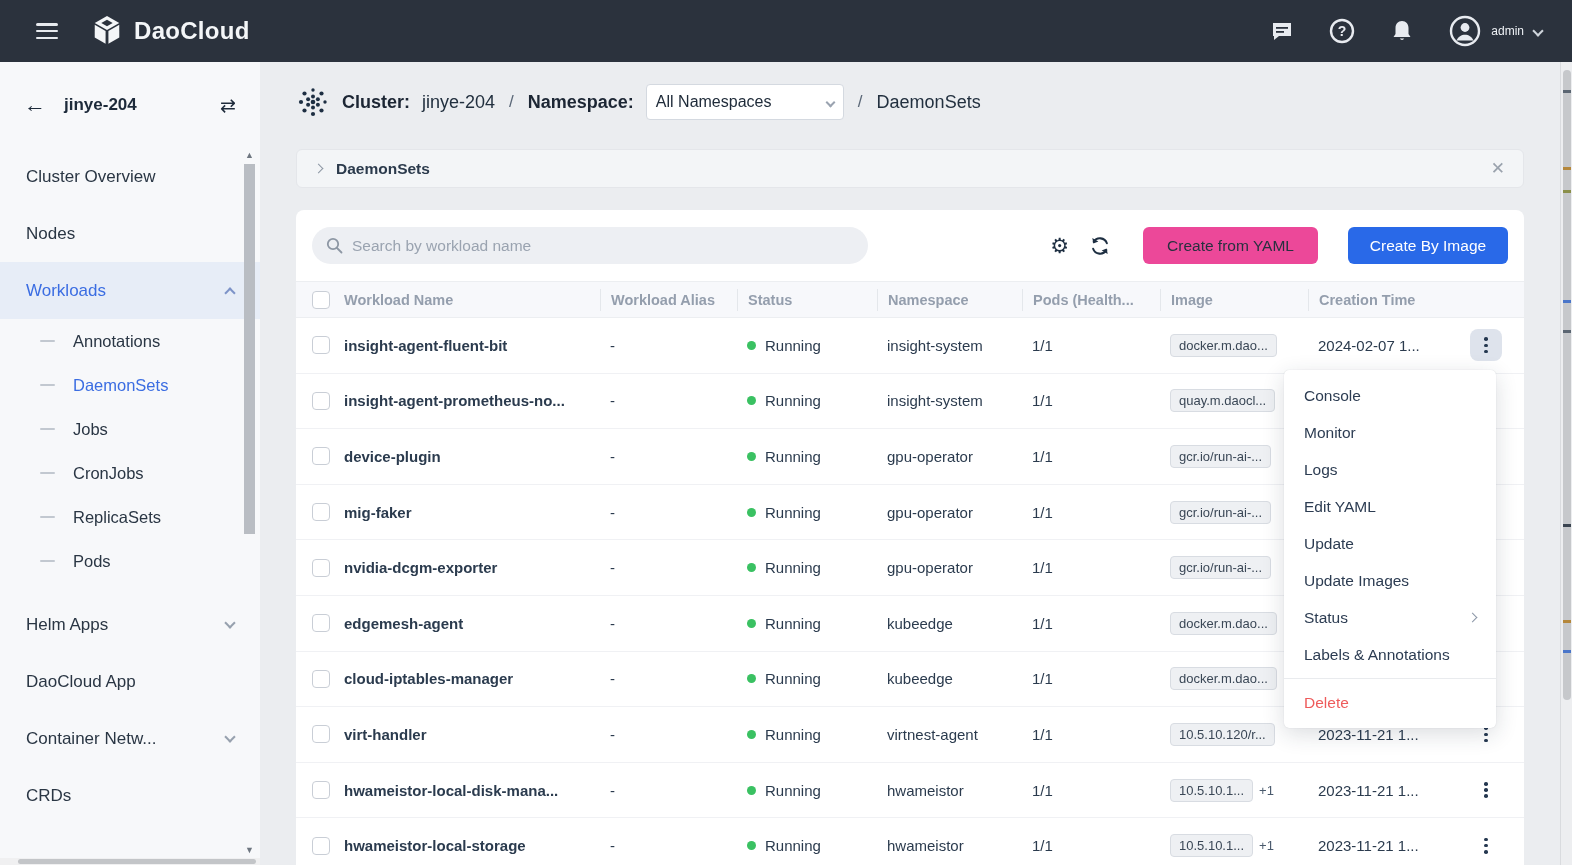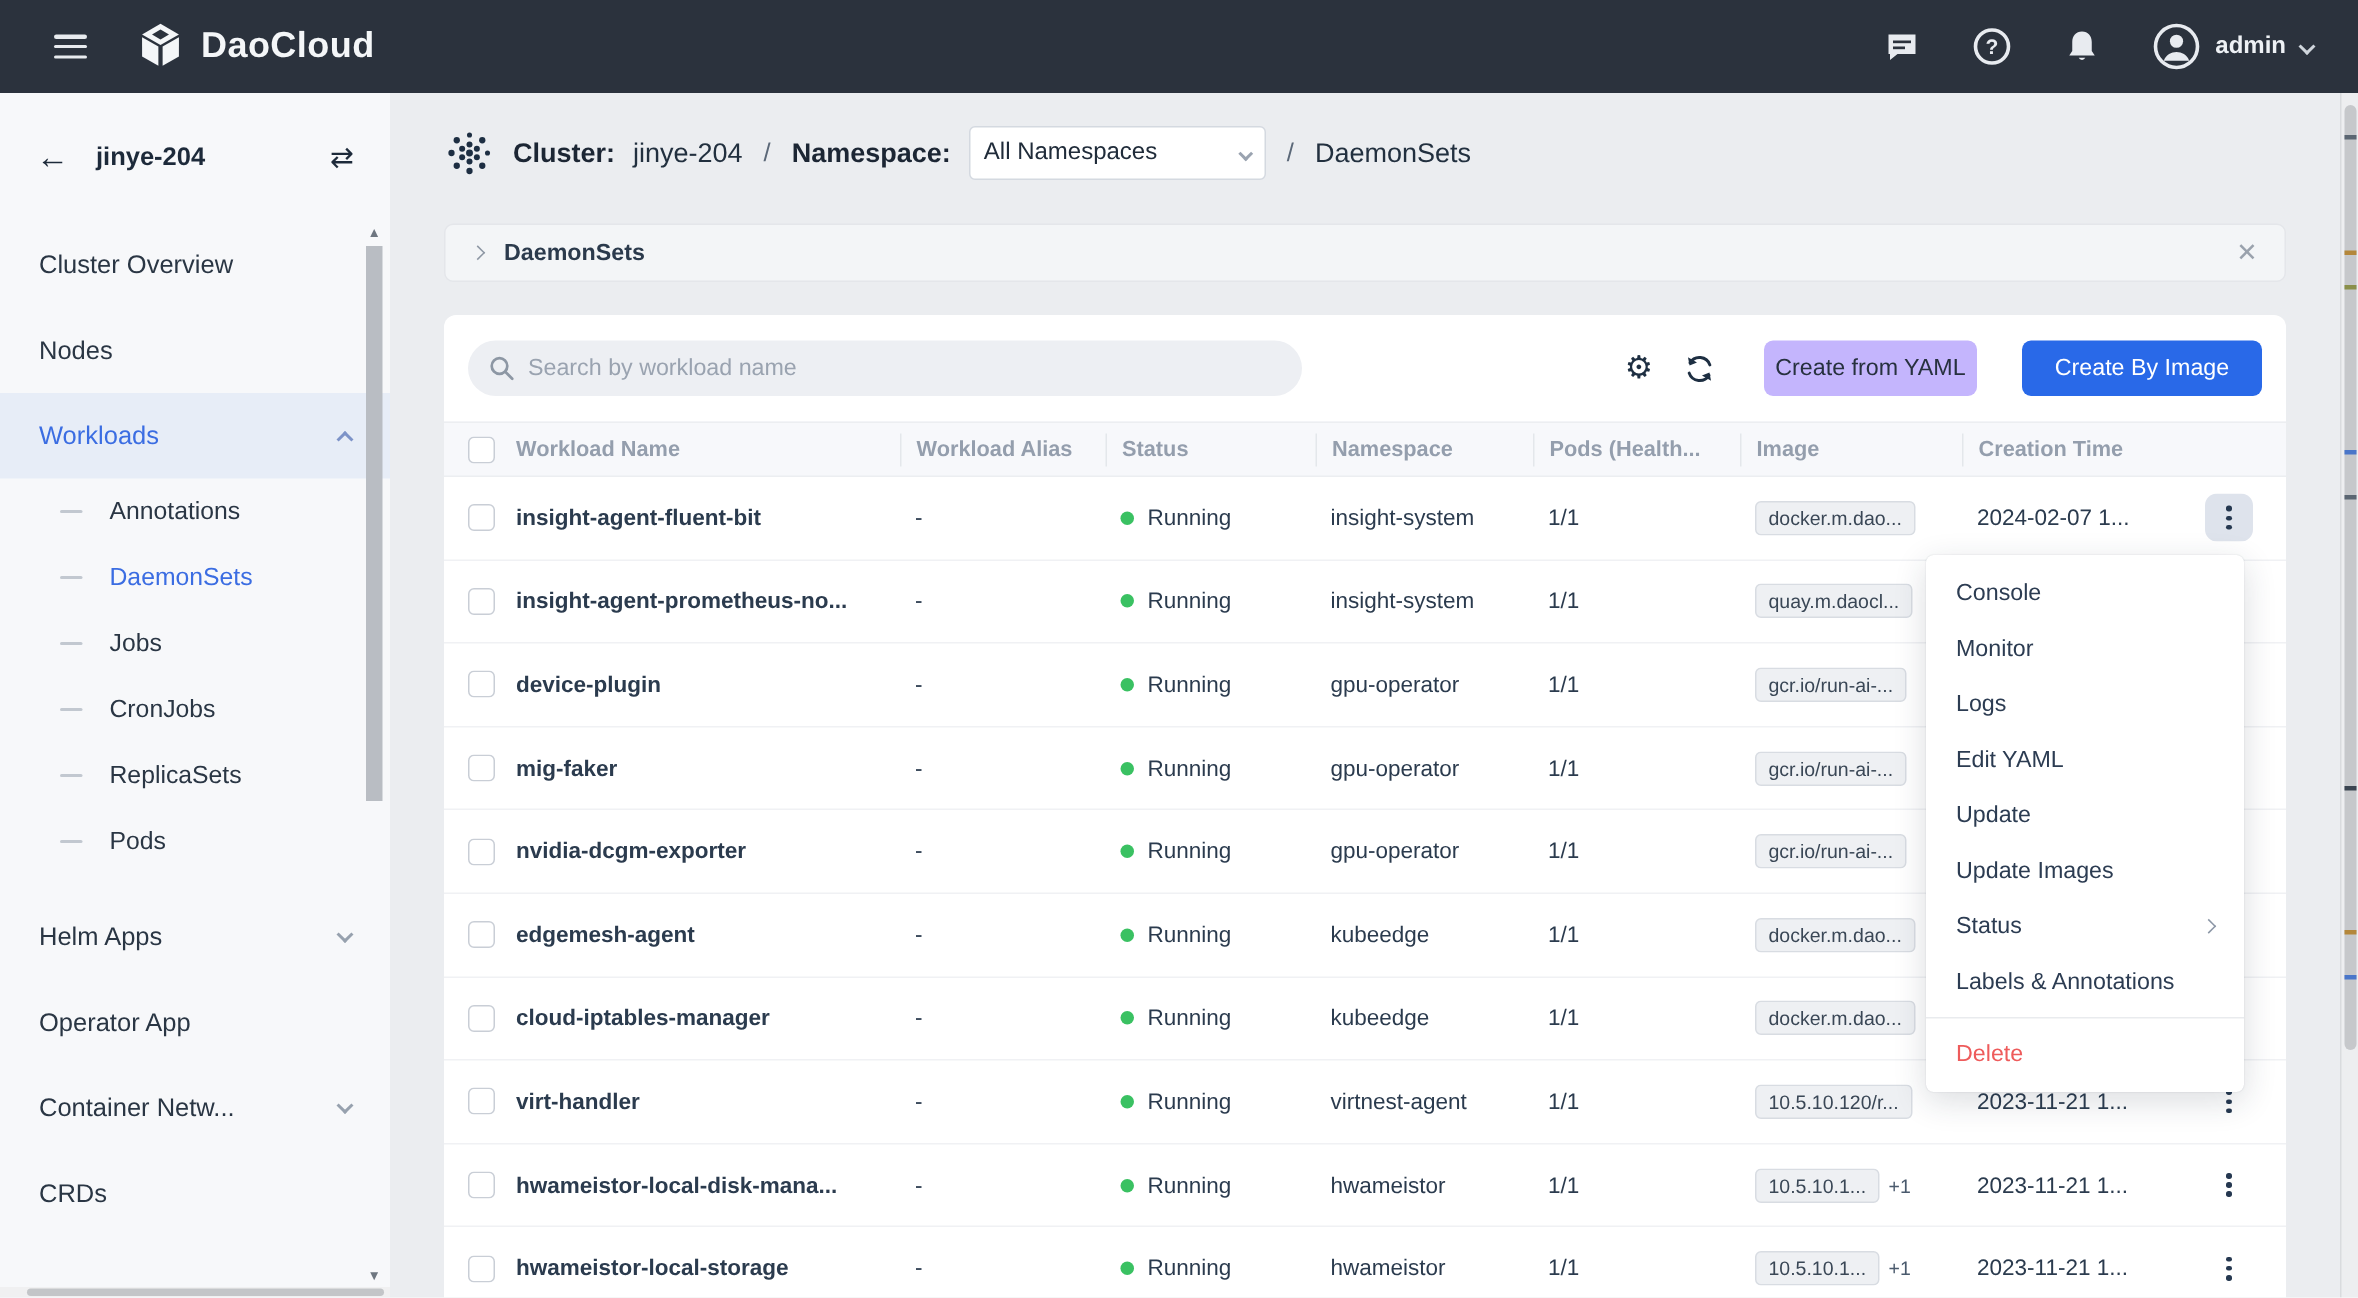--- a/index.html
+++ b/index.html
@@ -9,21 +9,21 @@
 
   
   .topbar { position:absolute; left:0; top:0; width:1572px; height:62px; background:#2b323d; display:flex; align-items:center; z-index:40; }
   .hamburger { width:22px; height:16px; margin-left:36px; display:flex; flex-direction:column; justify-content:space-between; cursor:pointer; }
   .hamburger span { display:block; height:2.5px; background:#e8ebef; border-radius:2px; }
   .brand { display:flex; align-items:center; margin-left:32px; gap:10px; }
   .brand-name { color:#f4f6f8; font-size:24px; font-weight:bold; letter-spacing:.3px; }
   .top-right { margin-left:auto; display:flex; align-items:center; gap:34px; margin-right:30px; }
   .top-icon { width:26px; height:26px; display:flex; align-items:center; justify-content:center; cursor:pointer; }
   .user-wrap { display:flex; align-items:center; gap:10px; cursor:pointer; }
-  .user-name { color:#eef1f5; font-size:16px; font-weight:bold; }
+  .user-name { color:#eef1f5; font-size:12px; font-weight:normal; }
   .chev { display:inline-block; width:8px; height:8px; border-right:2px solid #cfd5dc; border-bottom:2px solid #cfd5dc; }
   .chev.down { transform:rotate(45deg); }
 
   
   .sidebar { position:absolute; left:0; top:62px; width:260px; height:803px; background:#f7f8fa; z-index:30; }
   .side-head { height:86px; display:flex; align-items:center; padding:0 24px; }
   .back-arrow { font-size:22px; color:#1d2a3a; cursor:pointer; line-height:1; }
   .side-cluster { font-size:17px; font-weight:bold; color:#1d2a3a; margin-left:18px; }
   .swap-icon { margin-left:auto; font-size:19px; color:#1d2a3a; cursor:pointer; }
   .nav { position:absolute; top:86px; left:0; width:260px; bottom:8px; overflow:hidden; }
@@ -61,21 +61,21 @@
   .tabbar .tchev { width:7px; height:7px; border-right:1.8px solid #8d97a4; border-bottom:1.8px solid #8d97a4; transform:rotate(-45deg); }
   .tabbar .close { margin-left:auto; color:#9aa2ad; font-size:17px; cursor:pointer; }
 
   .card { position:absolute; left:36px; top:148px; width:1228px; bottom:0; background:#fff; border-radius:8px 8px 0 0; }
   .toolbar { height:71px; display:flex; align-items:center; padding:0 16px; }
   .search { width:556px; height:37px; background:#edeff3; border:none; border-radius:19px; display:flex; align-items:center; padding:0 14px; gap:9px; }
   .search input { border:none; outline:none; background:transparent; font-size:15.5px; color:#33404f; width:480px; font-family:"Liberation Sans",sans-serif; }
   .search input::placeholder { color:#9aa3b0; }
   .tool-icons { margin-left:auto; display:flex; align-items:center; gap:20px; }
   .gear { font-size:21px; color:#1e2f42; cursor:pointer; line-height:1; }
-  .btn-gray { width:142px; height:37px; background:#c4b5fd; border-radius:6px; font-size:15.5px; color:#27313f; display:flex; align-items:center; justify-content:center; cursor:pointer; margin-left:12px; }
+  .btn-gray { width:175px; height:37px; background:#ec4899; border-radius:6px; font-size:15.5px; color:#27313f; display:flex; align-items:center; justify-content:center; cursor:pointer; margin-left:12px; }
   .btn-blue { width:160px; height:37px; background:#2969e8; border-radius:6px; font-size:15.5px; color:#fff; display:flex; align-items:center; justify-content:center; cursor:pointer; margin-left:10px; }
 
   
   .thead { display:flex; height:37px; background:#f7f8fb; border-top:1px solid #eceef1; border-bottom:1px solid #eceef1; align-items:center; }
   .thead .c { font-size:14.5px; font-weight:bold; color:#949ead; }
   .c { padding:0 10px; display:flex; align-items:center; overflow:hidden; white-space:nowrap; }
   .c.check { width:44px; padding-left:16px; }
   .c.name { width:260px; padding-left:4px; }
   .c.alias { width:137px; }
   .c.status { width:140px; }
@@ -200,21 +200,21 @@
       <div class="nav-sub">
           <span class="dash"></span>
           <span>Pods</span>
         </div>
       <div class="spacer12"></div>
       <div class="nav-item">
           <span>Helm Apps</span>
           <span class="nchev down"></span>
         </div>
       <div class="nav-item">
-          <span>Operator App</span>
+          <span>DaoCloud App</span>
         </div>
       <div class="nav-item">
           <span>Container Netw...</span>
           <span class="nchev down"></span>
         </div>
       <div class="nav-item">
           <span>CRDs</span>
         </div>
     </div>
     <div class="side-scroll">

